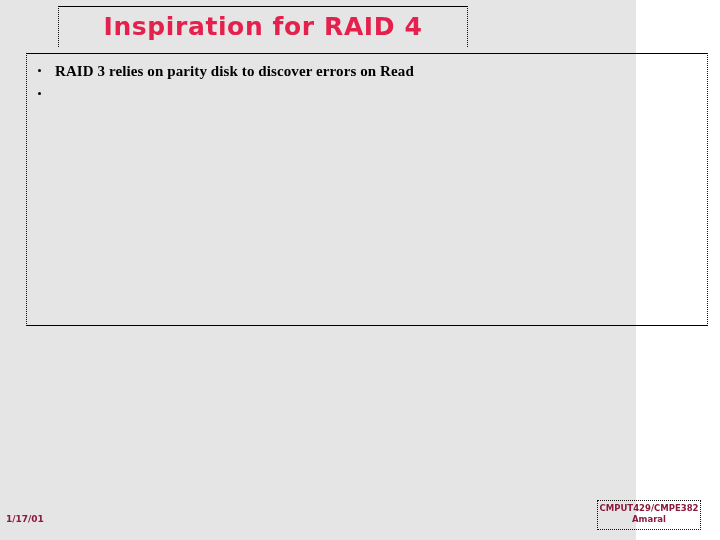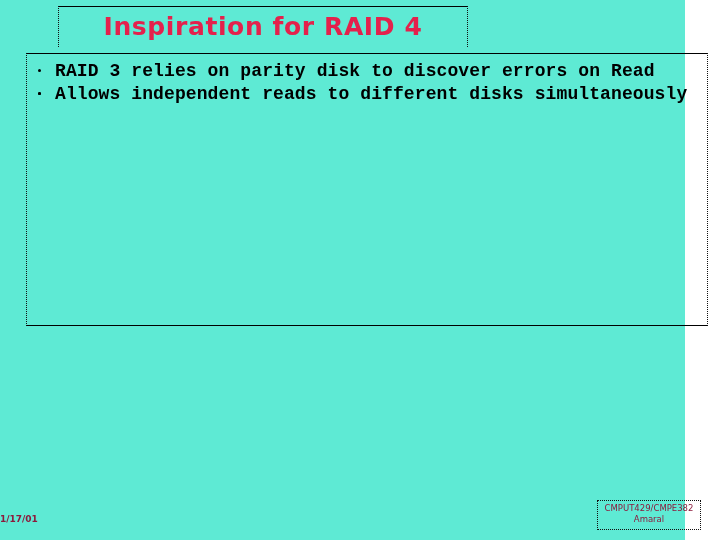--- a/index.html
+++ b/index.html
@@ -14,23 +14,24 @@
     position: relative;
     overflow: hidden;
     font-family: "DejaVu Sans", sans-serif;
     -webkit-font-smoothing: none;
   }
 
   #slide {
     position: absolute;
     left: 0;
     top: 0;
-    width: 685px;
+    width: 604px;
     height: 540px;
-    background: #5eead4;
+    background: #e5e5e5;
+    padding-left: 32px;
   }
 
   
   #title-box {
     position: absolute;
     left: 58px;
     top: 6px;
     width: 410px;
     height: 41px;
     border-top: 1px solid #000000;
@@ -69,42 +70,42 @@
   }
 
   ul.bullets {
     list-style: none;
     margin: 0;
     padding: 0;
   }
   ul.bullets > li {
     position: relative;
     color: #000000;
-    font-family: Liberation Mono, monospace;
+    font-family: Liberation Serif, serif;
     font-weight: bold;
-    font-size: 18px;
+    font-size: 15px;
     line-height: 22px;
     padding-left: 28px;
     margin: 0 0 1px 0;
     letter-spacing: 0.1px;
   }
   ul.bullets > li .dot {
     position: absolute;
     left: 11px;
     top: 9px;
     width: 3px;
     height: 3px;
     background: #000000;
     border-radius: 50%;
   }
 
   
   #footer-date {
     position: absolute;
-    left: 0;
+    left: 6px;
     top: 514px;
     color: #8C1A3C;
     font-family: "DejaVu Sans", sans-serif;
     font-size: 9px;
     line-height: 11px;
     font-weight: bold;
     white-space: nowrap;
   }
 
   #footer-credit-box {
@@ -116,21 +117,21 @@
     border: 1px dotted #111111;
     box-sizing: border-box;
     padding-top: 2px;
     text-align: center;
   }
   #footer-credit-box .credit-line {
     color: #8C1A3C;
     font-family: "DejaVu Sans", sans-serif;
     font-size: 8.5px;
     line-height: 11px;
-    font-weight: normal;
+    font-weight: bold;
     white-space: nowrap;
   }
 </style>
 </head>
 <body>
 
 <div id="slide">
 
   <div id="title-box">
     <div id="title-text">Inspiration for RAID 4</div>
@@ -138,24 +139,20 @@
 
   <div id="body-box">
     <ul class="bullets">
       <li>
         <span class="dot"></span>
         <span>RAID 3 relies on parity disk to discover errors on Read</span>
       </li>
       <li>
         <span class="dot"></span>
       </li>
-      <li>
-        <span class="dot"></span>
-        <span>Allows independent reads to different disks simultaneously</span>
-      </li>
     </ul>
   </div>
 
   <div id="footer-date">1/17/01</div>
 
   <div id="footer-credit-box">
     <div class="credit-line">CMPUT429/CMPE382</div>
     <div class="credit-line">Amaral</div>
   </div>
 

